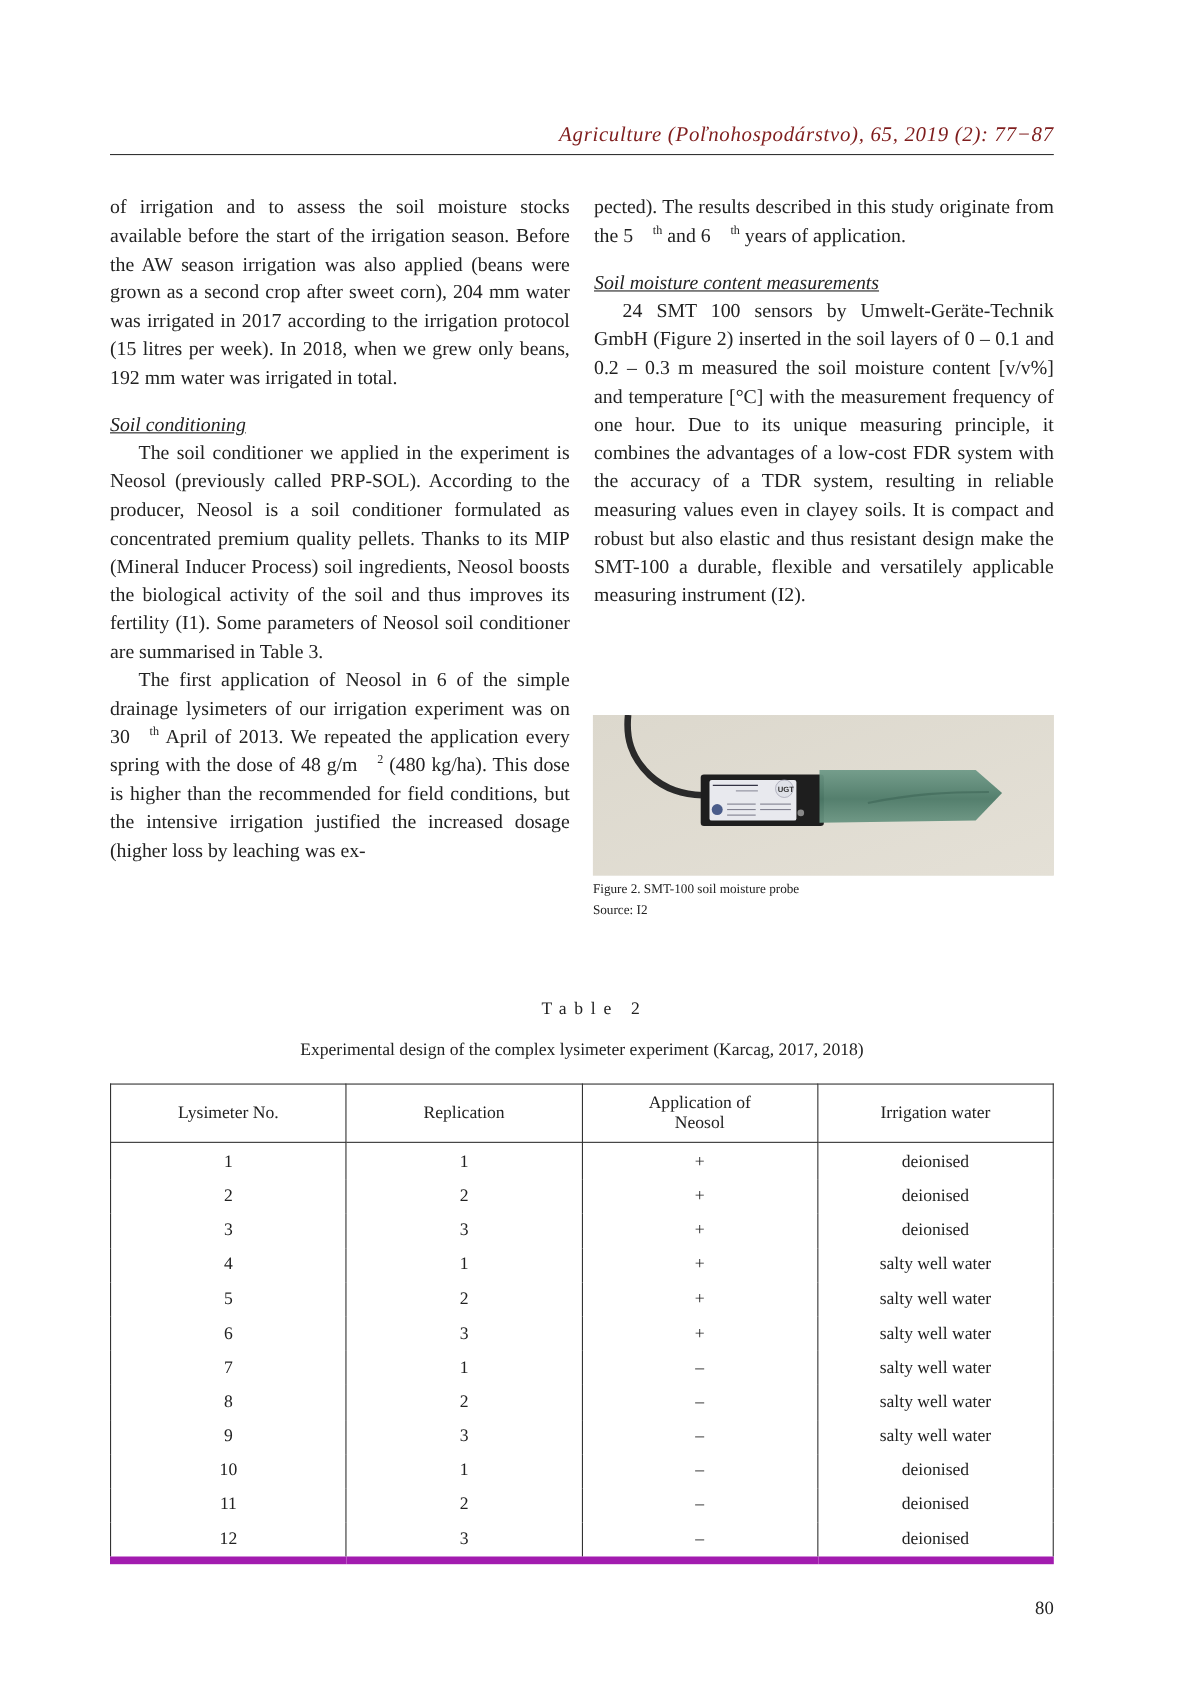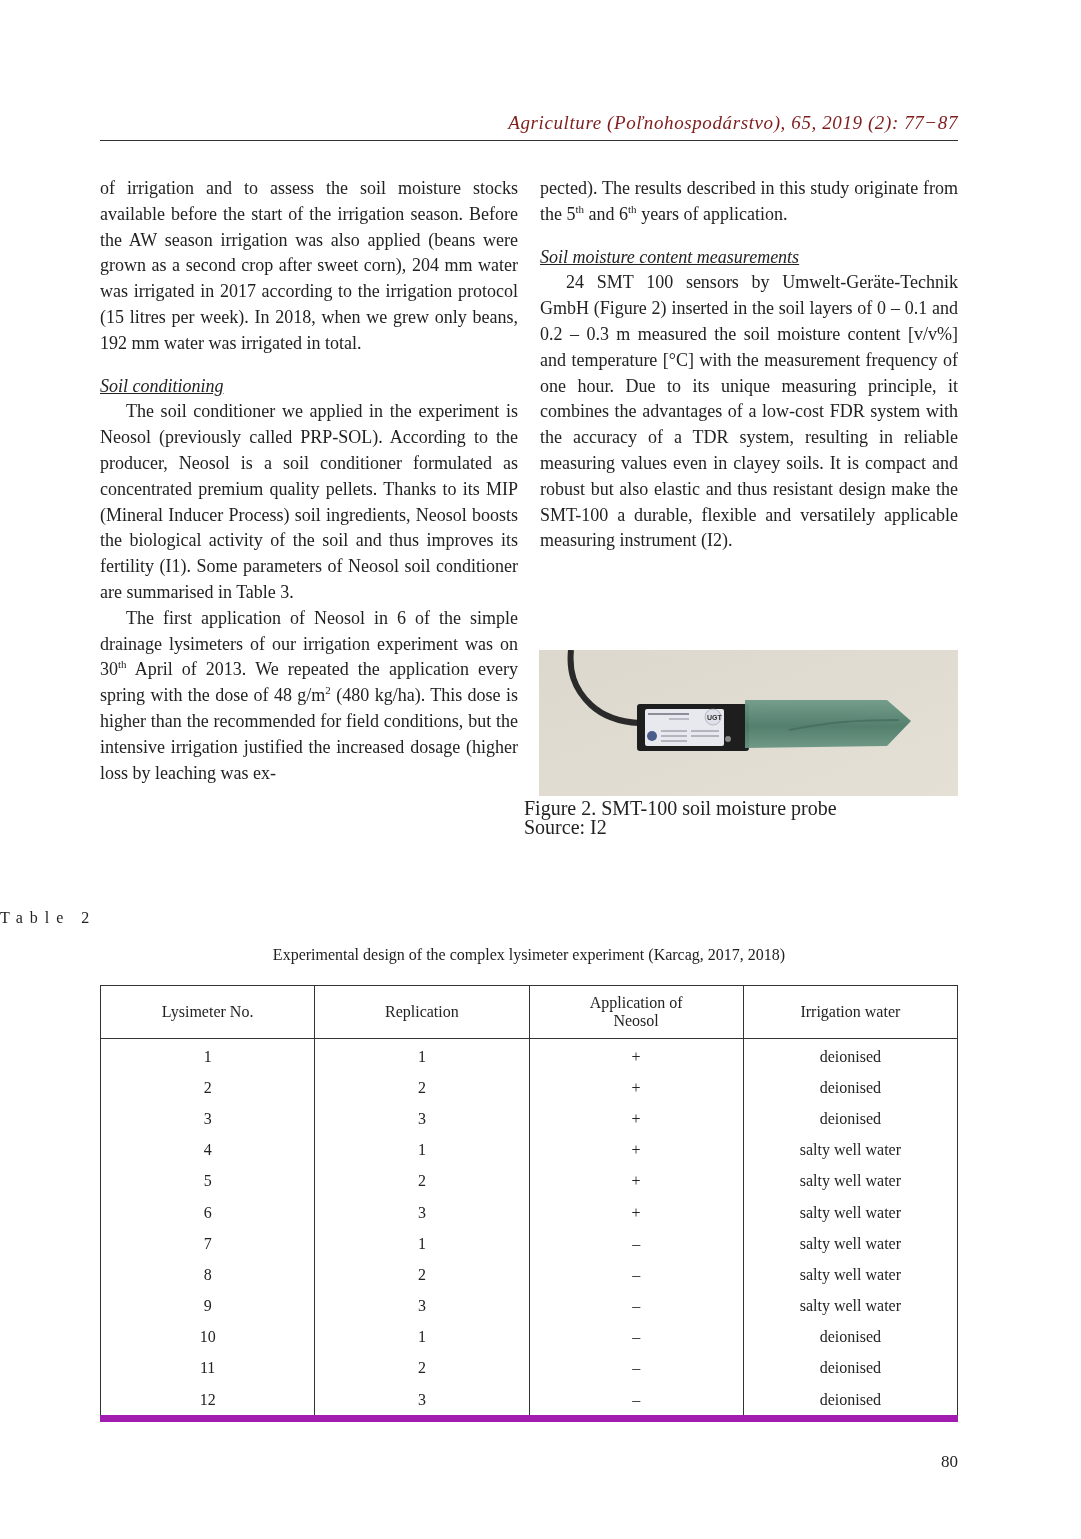--- a/index.html
+++ b/index.html
@@ -9,25 +9,25 @@
             border-bottom: 1.3px solid #333; }
   .header-text { position: absolute; right: 0; top: 0; font-style: italic; font-size: 19px;
                  letter-spacing: 0.6px; color: #7f1d1d; }
   .col { position: absolute; top: 176px; width: 418px; font-size: 18px; line-height: 25.8px;
          text-align: justify; }
   .col-left { left: 100px; }
   .col-right { left: 540px; }
   .col p { margin: 0; }
   .indent { text-indent: 26px; }
   .subhead { font-style: italic; margin-top: 17px !important; text-decoration: underline; }
-  sup { font-size: 11px; line-height: 0; }
+  sup { font-size: 11px; line-height: 0; margin-left: 18px; }
   .figure { position: absolute; left: 539px; top: 650px; width: 419px; height: 146px;
             background: #ddd9ce; overflow: hidden; }
-  .figcap { position: absolute; left: 524px; top: 799px; font-size: 20px; line-height: 19px; }
-  .table-label { position: absolute; left: 0; width: 1081px; top: 909px; text-align: left;
+  .figcap { position: absolute; left: 539px; top: 799px; font-size: 12px; line-height: 19px; }
+  .table-label { position: absolute; left: 0; width: 1081px; top: 909px; text-align: center;
                  font-size: 16px; letter-spacing: 7px; }
   .table-title { position: absolute; left: 0; width: 1058px; top: 946px; text-align: center;
                  font-size: 16px; }
   table.data { position: absolute; left: 100px; top: 985px; width: 858px;
                border-collapse: collapse; font-size: 16px; border-radius: 18px; }
   table.data th { font-weight: normal; height: 50px; border: 1px solid #333;
                   line-height: 18px; }
   table.data td { text-align: center; height: 31.2px; padding: 0;
                   border-left: 1px solid #333; border-right: 1px solid #333; }
   table.data tbody tr:first-child td { padding-top: 2px; }

